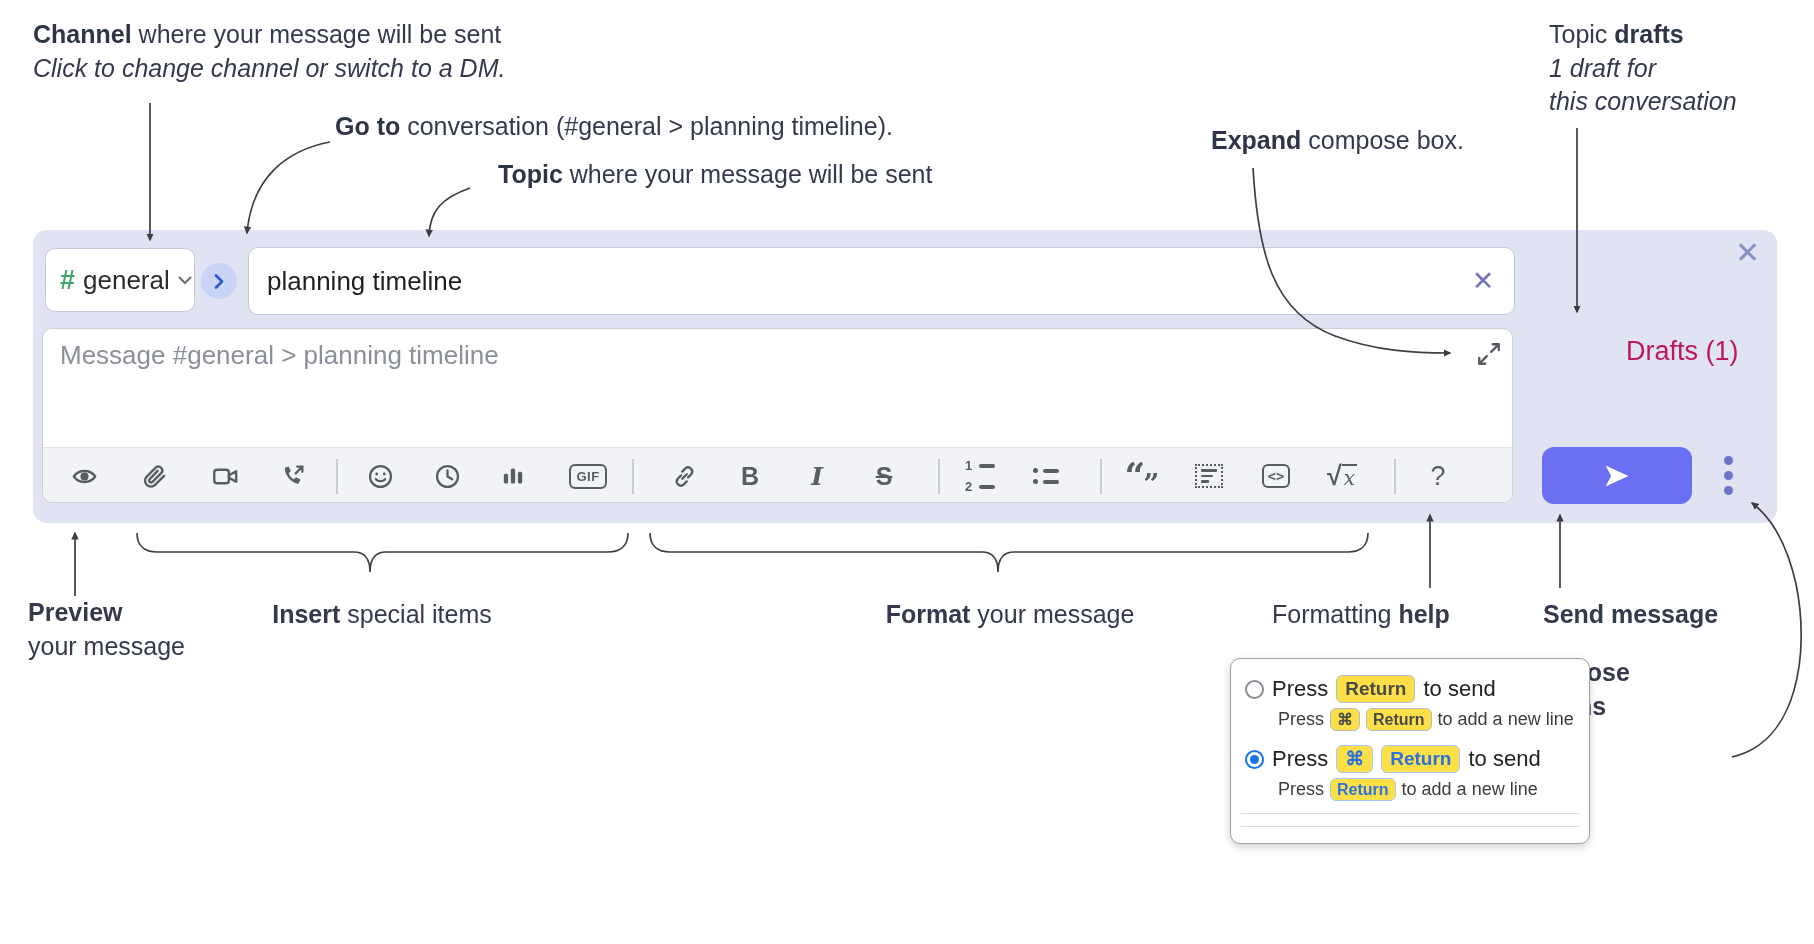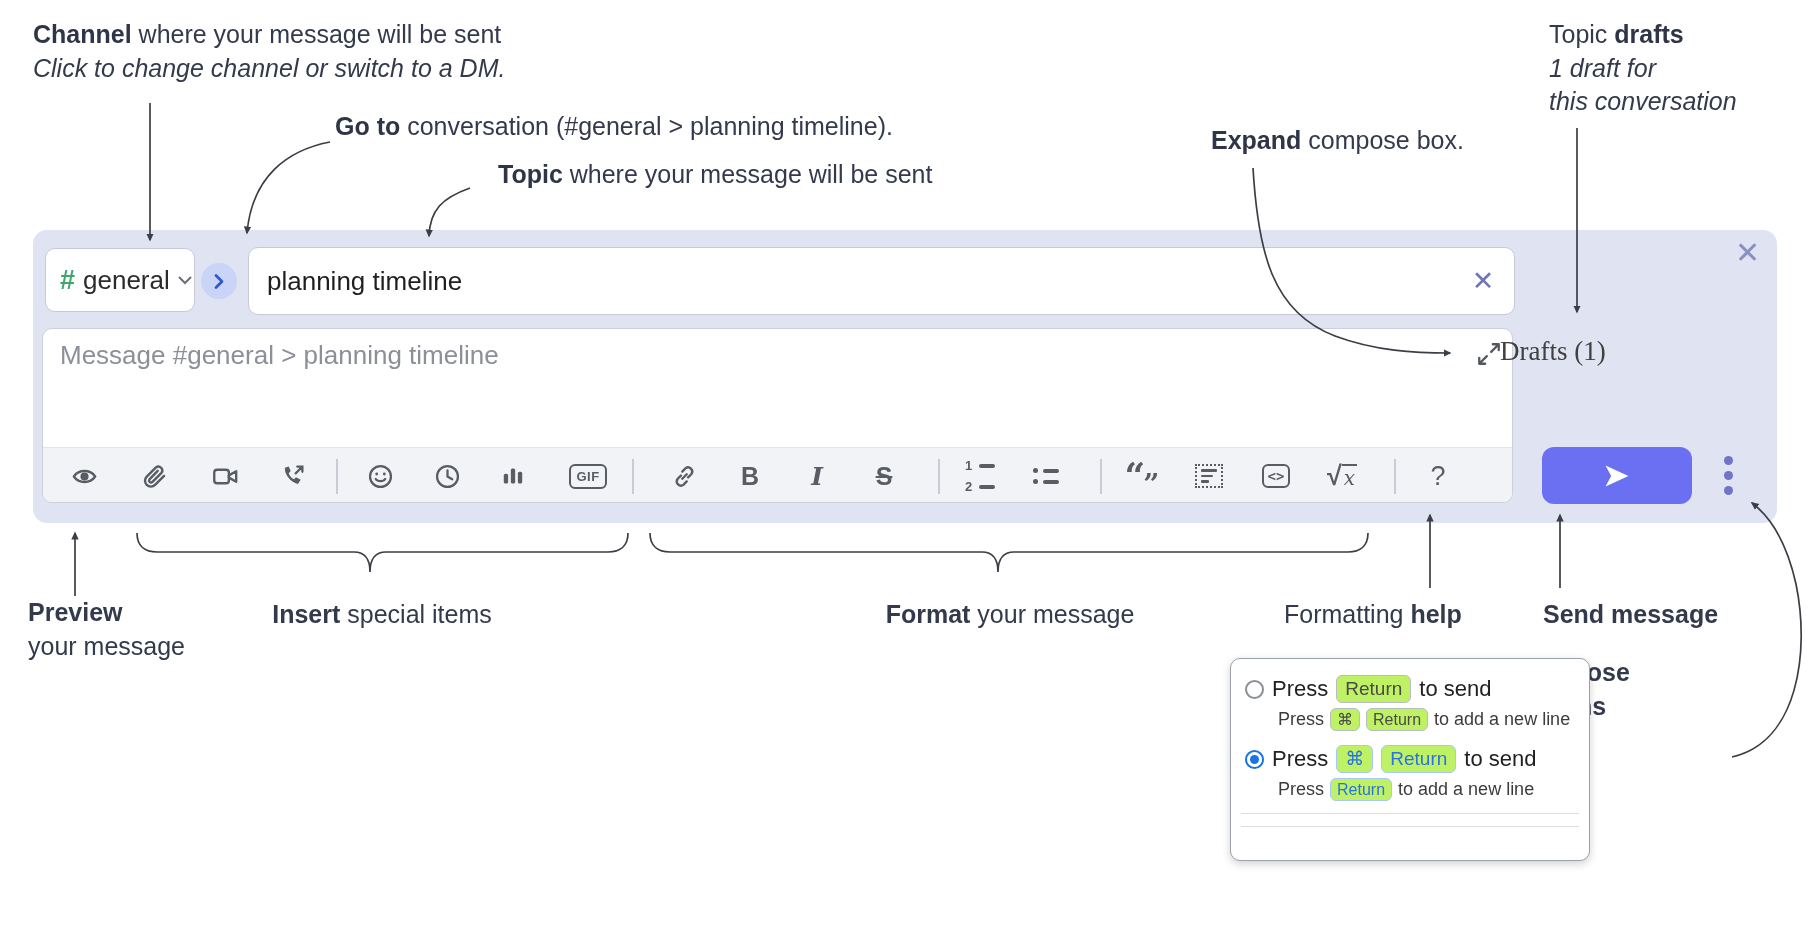--- a/index.html
+++ b/index.html
@@ -46,38 +46,38 @@
   .ul-dot { width:5px; height:5px; border-radius:50%; background:#595d63; }
   .mini-bar { width:16px; height:4px; border-radius:2px; background:#595d63; }
   .spoiler-ic { width:28px; height:24px; border:2px dotted #595d63; display:flex; flex-direction:column; gap:3px; padding:3px 4px; }
   .sp-l { height:3px; background:#595d63; border-radius:1px; }
   .sp-l.w1{width:16px;} .sp-l.w2{width:12px;} .sp-l.w3{width:8px;}
   .math-ic { display:flex; align-items:flex-start; color:#595d63; }
   .math-sqrt { font-size:27px; font-weight:700; line-height:1; }
   .math-x { font-family:"DejaVu Serif", serif; font-style:italic; font-size:20px; border-top:2.5px solid #595d63; padding:0 2px; margin-top:1px; }
   .help-q { font-size:27px; color:#595d63; }
 
-  .drafts-link { left:1500px; top:336px; font-size:27px; color:#404040; cursor:pointer;font-family:Liberation Serif, serif; }
+  .drafts-link { left:1626px; top:336px; font-size:27px; color:#be185d; cursor:pointer; }
   .close-x { left:1735px; top:238px; font-size:30px; color:#8a90c2; cursor:pointer; line-height:1; }
 
   .send-btn { left:1542px; top:447px; width:150px; height:57px; background:#6b6ff2; border:none; border-radius:12px; display:flex; align-items:center; justify-content:center; cursor:pointer; }
   .dots { left:1718px; top:456px; width:20px; display:flex; flex-direction:column; align-items:center; gap:6px; cursor:pointer; }
   .dot { width:9px; height:9px; border-radius:50%; background:#6f74c9; }
 
   
   .lbl { font-size:25px; white-space:nowrap; }
 
   
-  .menu { left:1230px; top:658px; width:360px; background:#fff; border:1.5px solid #9ba1a9; border-radius:10px; box-shadow:0 3px 8px rgba(0,0,0,.18); padding:10px 16px 29px 14px; }
+  .menu { left:1230px; top:658px; width:360px; background:#fff; border:1.5px solid #9ba1a9; border-radius:10px; box-shadow:0 3px 8px rgba(0,0,0,.18); padding:10px 16px 12px 14px; }
   .mrow { display:flex; align-items:center; gap:8px; font-size:22px; color:#222; margin-top:6px; white-space:nowrap; }
   .msub { display:flex; align-items:center; gap:6px; font-size:18px; color:#3c3c3c; margin:5px 0 0 33px; white-space:nowrap; }
   .radio { width:19px; height:19px; border:2px solid #8b8f96; border-radius:50%; flex:none; }
   .radio.sel { border-color:#1a73e8; position:relative; }
   .radio.sel::after { content:""; position:absolute; left:3px; top:3px; width:9px; height:9px; border-radius:50%; background:#1a73e8; }
-  .key { border:1.5px solid #b9bcc2; border-radius:6px; background:#bef264; color:#4a4a4a; padding:0 8px; font-size:19px; line-height:26px; }
+  .key { border:1.5px solid #b9bcc2; border-radius:6px; background:#fde047; color:#4a4a4a; padding:0 8px; font-size:19px; line-height:26px;font-weight:bold; }
   .msub .key { font-size:16px; line-height:21px; padding:0 6px; }
   .key.blue { border-color:#a6c7fa; color:#2b72e0; }
   .mdiv { height:1px; background:#dcdee2; margin:12px -6px 4px -4px; }
   .mitem { display:flex; align-items:center; gap:10px; font-size:22px; color:#222; margin-top:9px; cursor:pointer; white-space:nowrap; }
   .micon { flex:none; display:flex; }
 
   svg { display:block; }
   .overlay { left:0; top:0; width:1814px; height:944px; pointer-events:none; }
 </style>
 </head>
@@ -271,21 +271,21 @@
 <div class="abs lbl" style="left:28px; top:632px;"><span>your message</span></div>
 
 <div class="abs lbl" style="left:382px; top:600px; transform:translateX(-50%);">
   <b>Insert</b><span> special items</span>
 </div>
 
 <div class="abs lbl" style="left:1010px; top:600px; transform:translateX(-50%);">
   <b>Format</b><span> your message</span>
 </div>
 
-<div class="abs lbl" style="left:1272px; top:600px;margin-left:12px;">
+<div class="abs lbl" style="left:1272px; top:600px;">
   <span>Formatting </span><b>help</b>
 </div>
 
 <div class="abs lbl" style="left:1543px; top:600px;font-weight:bold;">
   <b>Send</b><span> message</span>
 </div>
 
 <div class="abs lbl" style="left:1516px; top:655px; line-height:34px;">
   <b>Compose</b><br>
   <b>options</b><br>

